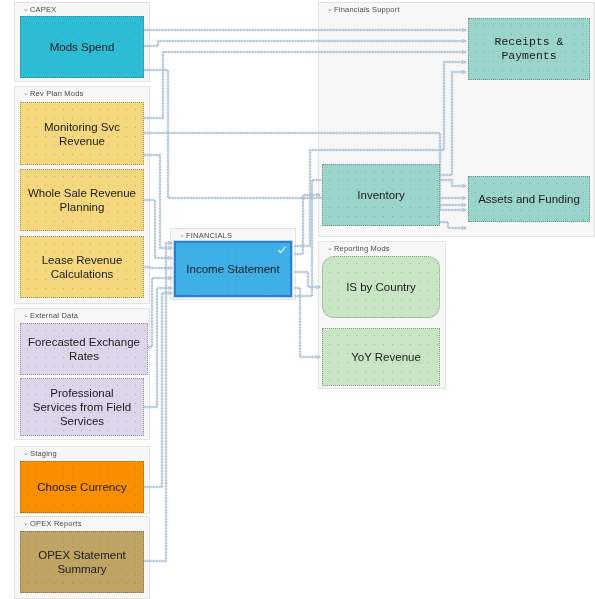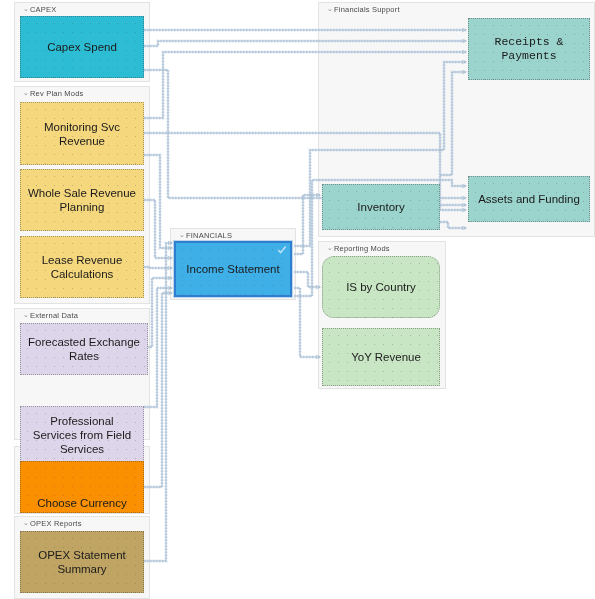--- a/index.html
+++ b/index.html
@@ -166,50 +166,50 @@
         <path d="M294,246 L310,246 L310,150 L444,150 L444,62 L466,62" marker-end="url(#arrow)"></path>
         <path d="M294,296 L312,296 L312,180 L452,180 L452,186 L466,186" marker-end="url(#arrow)"></path>
         <path d="M440,175 L452,175 L452,72 L466,72" marker-end="url(#arrow)"></path>
         <path d="M440,205 L466,205" marker-end="url(#arrow)"></path>
         <path d="M440,222 L448,222 L448,228 L466,228" marker-end="url(#arrow)"></path>
       </g>
   </svg>
 
   <div id="nodes-layer">
       <div class="node" style="left: 20px; top: 16px; width: 124px; height: 62px; background-color: rgb(44, 189, 212);">
-        <span>Capex Spend</span>
+        <span>Mods Spend</span>
       </div>
       <div class="node" style="left: 20px; top: 102px; width: 124px; height: 63px; background-color: rgb(245, 215, 126);">
         <span>Monitoring Svc Revenue</span>
       </div>
       <div class="node" style="left: 20px; top: 169px; width: 124px; height: 62px; background-color: rgb(245, 215, 126);">
         <span>Whole Sale Revenue Planning</span>
       </div>
       <div class="node" style="left: 20px; top: 236px; width: 124px; height: 62px; background-color: rgb(245, 215, 126); justify-content: flex-end;">
         <span>Lease Revenue Calculations</span>
       </div>
       <div class="node" style="left: 20px; top: 323px; width: 128px; height: 52px; background-color: rgb(221, 213, 234);">
         <span>Forecasted Exchange Rates</span>
       </div>
-      <div class="node" style="left: 20px; top: 378px; width: 124px; height: 58px; background-color: rgb(221, 213, 234); margin-top: 28px;">
+      <div class="node" style="left: 20px; top: 378px; width: 124px; height: 58px; background-color: rgb(221, 213, 234);">
         <span>Professional Services from Field Services</span>
       </div>
-      <div class="node" style="left: 20px; top: 461px; width: 124px; height: 52px; background-color: rgb(250, 144, 0); align-items: flex-end;">
+      <div class="node" style="left: 20px; top: 461px; width: 124px; height: 52px; background-color: rgb(250, 144, 0);">
         <span>Choose Currency</span>
       </div>
       <div class="node" style="left: 20px; top: 531px; width: 124px; height: 62px; background-color: rgb(191, 164, 99);">
         <span>OPEX Statement Summary</span>
       </div>
       <div class="node selected" style="left: 174px; top: 241px; width: 118px; height: 56px; background-color: rgb(63, 175, 232);">
         <span>Income Statement</span>
         <svg class="check-icon" viewBox="0 0 12 12">
           <path d="M1.5 6.2 L4.3 9 L10.5 1.8" stroke="#ffffff" stroke-width="2" fill="none"></path>
         </svg>
       </div>
-      <div class="node" style="left: 322px; top: 164px; width: 118px; height: 46px; background-color: rgb(155, 212, 205); margin-top: 20px;">
+      <div class="node" style="left: 322px; top: 164px; width: 118px; height: 62px; background-color: rgb(155, 212, 205);">
         <span>Inventory</span>
       </div>
       <div class="node" style="left: 468px; top: 18px; width: 122px; height: 62px; background-color: rgb(155, 212, 205); font-family: Liberation Mono, monospace;">
         <span>Receipts &amp; Payments</span>
       </div>
       <div class="node" style="left: 468px; top: 176px; width: 122px; height: 46px; background-color: rgb(155, 212, 205);">
         <span>Assets and Funding</span>
       </div>
       <div class="node" style="left: 322px; top: 256px; width: 118px; height: 62px; background-color: rgb(200, 230, 196); border-radius: 12px;">
         <span>IS by Country</span>

